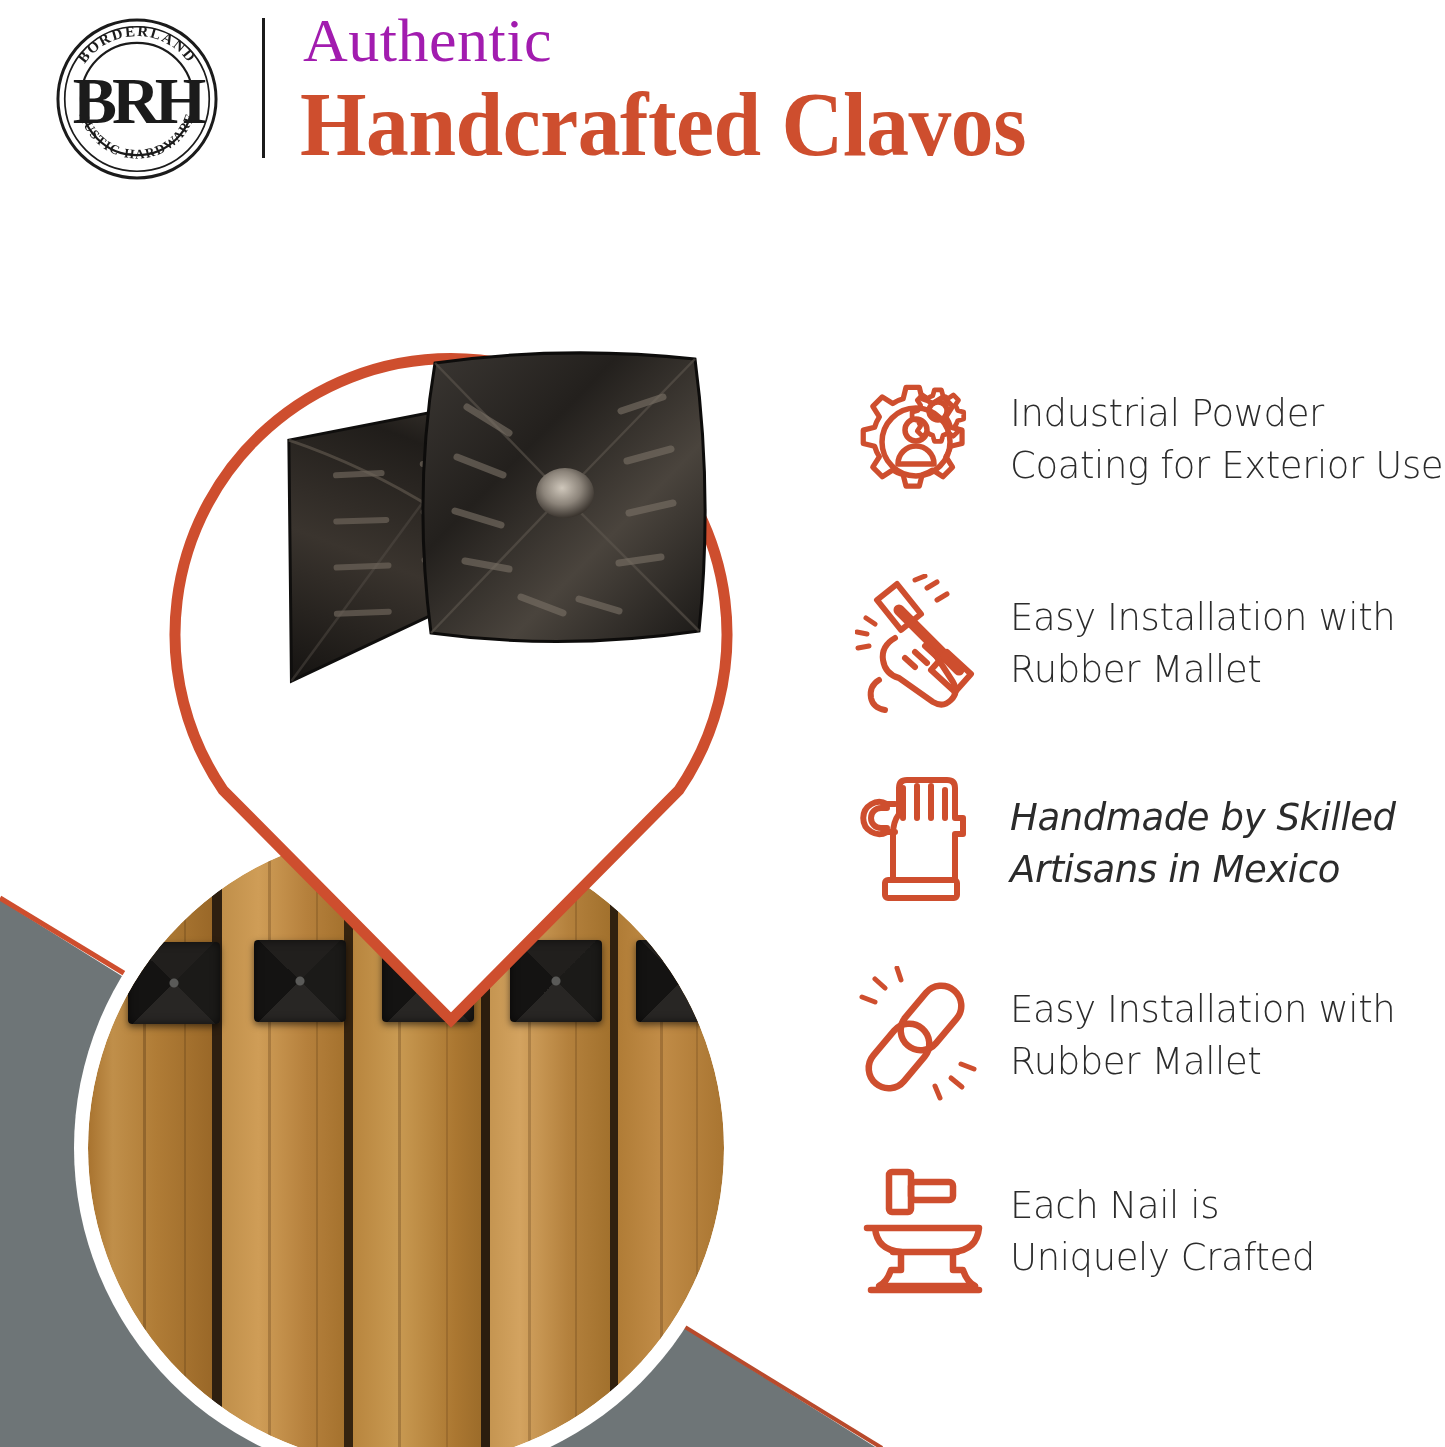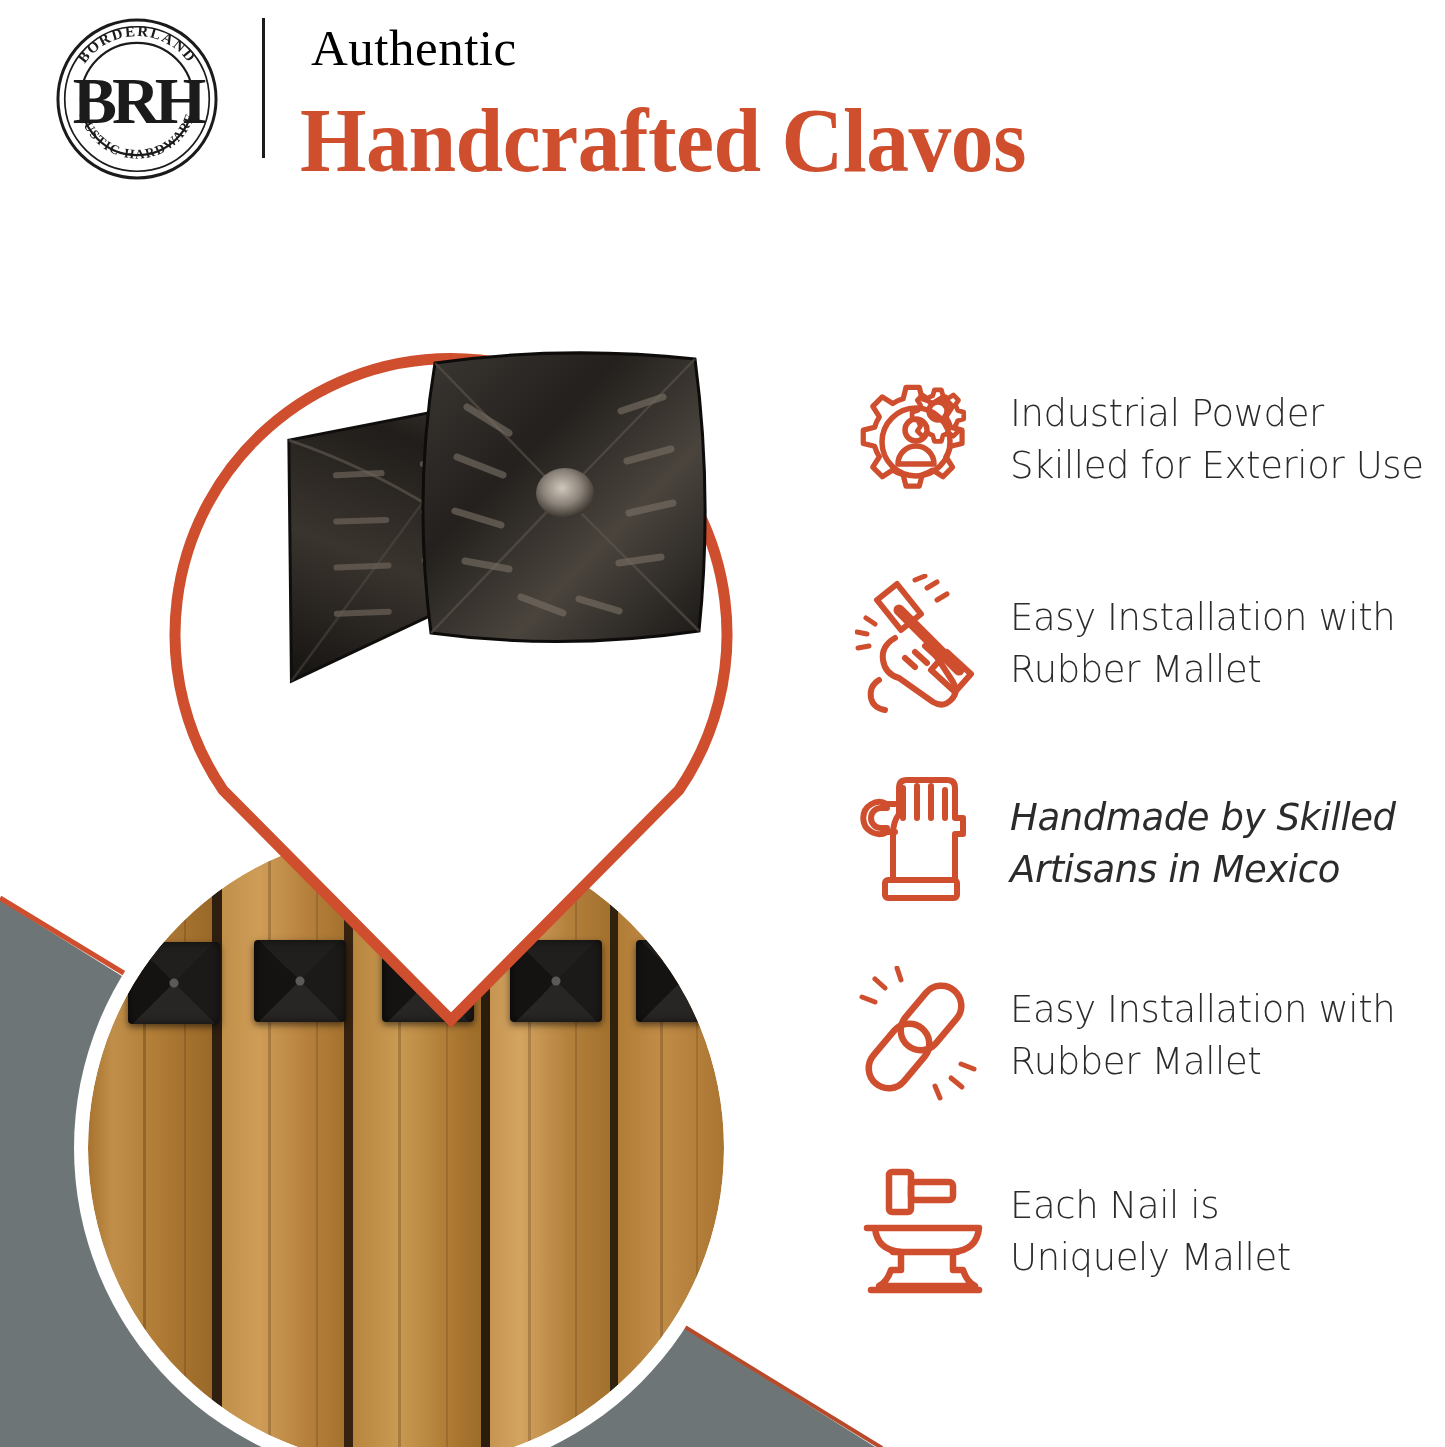--- a/index.html
+++ b/index.html
@@ -21,22 +21,22 @@
   
   .header{position:absolute;left:0;top:0;width:1445px;height:190px;z-index:6;}
   .logo-badge{position:absolute;left:52px;top:14px;width:170px;height:170px;}
   .divider{
     position:absolute;left:262px;top:18px;width:3px;height:140px;
     background:#1b1b1b;
   }
   .titles{position:absolute;left:300px;top:4px;}
   .t-authentic{
     font-family:"Liberation Serif", serif;
-    font-size:51px;line-height:66px;color:#000000;
-    letter-spacing:0.5px;margin:11px;font-weight:400;
+    font-size:62px;line-height:66px;color:#a21caf;
+    letter-spacing:0.5px;margin:3px;font-weight:400;
   }
   .t-main{
     font-family:"Liberation Serif", serif;
     font-size:92px;line-height:96px;font-weight:700;
     color:#CE4E2E;margin:0;letter-spacing:-0.5px;
     transform:scaleX(0.93);transform-origin:left center;
   }
 
   
   .left-col{position:absolute;left:0;top:190px;width:830px;height:1257px;z-index:3;}
@@ -244,21 +244,21 @@
         <svg viewBox="0 0 140 140" width="140" height="140" fill="none" stroke="#CE4E2E" stroke-width="5.5" stroke-linejoin="round" stroke-linecap="round">
           <path d="M60 12 h14 l3 12 a38 38 0 0 1 11 5 l11-7 10 10 -7 11 a38 38 0 0 1 5 11 l12 3 v14 l-12 3 a38 38 0 0 1-5 11 l7 11 -10 10 -11-7 a38 38 0 0 1-11 5 l-3 12 h-14 l-3-12 a38 38 0 0 1-11-5 l-11 7 -10-10 7-11 a38 38 0 0 1-5-11 l-12-3 v-14 l12-3 a38 38 0 0 1 5-11 l-7-11 10-10 11 7 a38 38 0 0 1 11-5 Z" transform="translate(-6,6) scale(0.95)"></path>
           <circle cx="61" cy="72" r="34"></circle>
           <circle cx="61" cy="60" r="11"></circle>
           <path d="M43 94 a18 18 0 0 1 36 0 Z"></path>
           <path d="M104 16 h8 l2 7 a22 22 0 0 1 6 3 l6-4 6 6 -4 6 a22 22 0 0 1 3 6 l7 2 v8 l-7 2 a22 22 0 0 1-3 6 l4 6 -6 6 -6-4 a22 22 0 0 1-6 3 l-2 7 h-8 l-2-7 a22 22 0 0 1-6-3 l-6 4 -6-6 4-6 a22 22 0 0 1-3-6 l-7-2 v-8 l7-2 a22 22 0 0 1 3-6 l-4-6 6-6 6 4 a22 22 0 0 1 6-3 Z" transform="translate(-10,6) scale(0.86)"></path>
           <circle cx="83" cy="41" r="9"></circle>
         </svg>
       </div>
       <div class="f-text">Industrial Powder
-Skilled for Exterior Use</div>
+Coating for Exterior Use</div>
     </div>
 
     <div class="feature f1">
       <div class="f-icon">
         <svg viewBox="0 0 140 140" width="140" height="140" fill="none" stroke="#CE4E2E" stroke-width="6" stroke-linejoin="round" stroke-linecap="round">
           <path d="M22 26 l20-16 24 30 -20 16 Z"></path>
           <path d="M44 36 L104 96" stroke-width="11"></path>
           <path d="M92 78 l24 22 -16 18 -24-22 Z"></path>
           <path d="M40 64 q-14 8 -12 22 q2 14 16 18 l34 24 q10 6 18-2 q8-8 2-18 L76 74"></path>
           <path d="M50 84 l10 9 M60 78 l12 11 M70 72 l12 11"></path>
@@ -306,17 +306,17 @@
       <div class="f-icon">
         <svg viewBox="0 0 140 140" width="140" height="140" fill="none" stroke="#CE4E2E" stroke-width="6.5" stroke-linejoin="round" stroke-linecap="round">
           <rect x="34" y="10" width="22" height="40" rx="3"></rect>
           <rect x="56" y="20" width="42" height="18" rx="4"></rect>
           <path d="M12 66 h112 q-2 22 -26 24 v18 h10 q4 12 12 16 h-96 q8-4 12-16 h10 v-18 q-24-2 -26-24 Z" transform="translate(0,0)"></path>
           <path d="M38 90 h64"></path>
           <path d="M16 128 h108"></path>
         </svg>
       </div>
       <div class="f-text">Each Nail is
-Uniquely Mallet</div>
+Uniquely Crafted</div>
     </div>
   </div>
 
 </div>
 
 </body></html>

